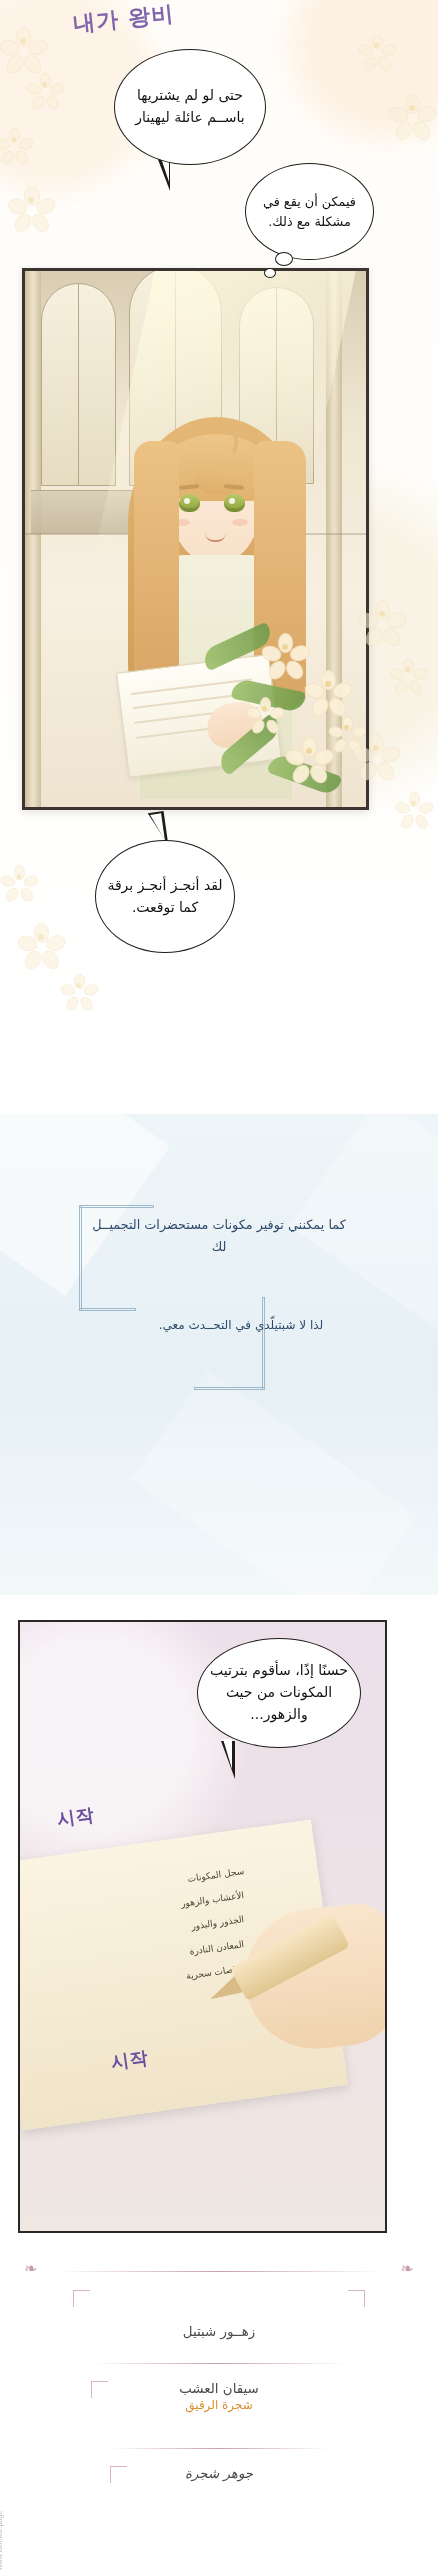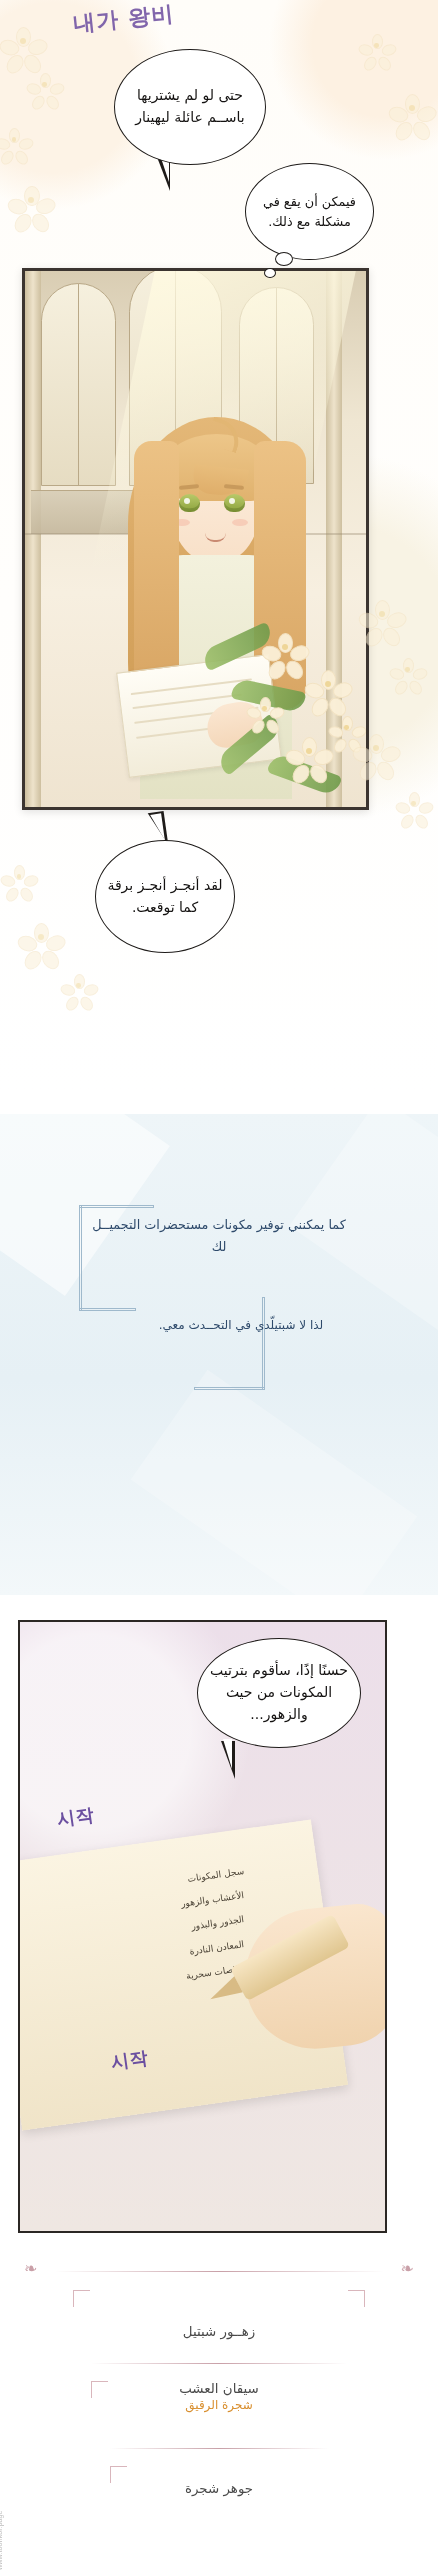--- a/index.html
+++ b/index.html
@@ -697,21 +697,21 @@
     <div class="bracket" style="left:91px; top:128px; border-right:none; border-bottom:none;"></div>
 
     <div class="li-row" style="top:128px;">
       <div class="li-name">سيقان العشب</div>
       <div class="li-desc">شجرة الرقيق</div>
     </div>
 
     <div class="divider" style="left:110px; top:195px; width:219px;"></div>
     <div class="bracket" style="left:110px; top:213px; border-right:none; border-bottom:none;"></div>
 
-    <div class="li-row" style="top:228px;">
+    <div class="li-row" style="top:213px;font-style:italic;">
       <div class="li-name">جوهر شجرة</div>
     </div>
 
     <div class="watermark">www.toonkor.page</div>
   </div>
 
 </div>
 
 
 </body></html>

